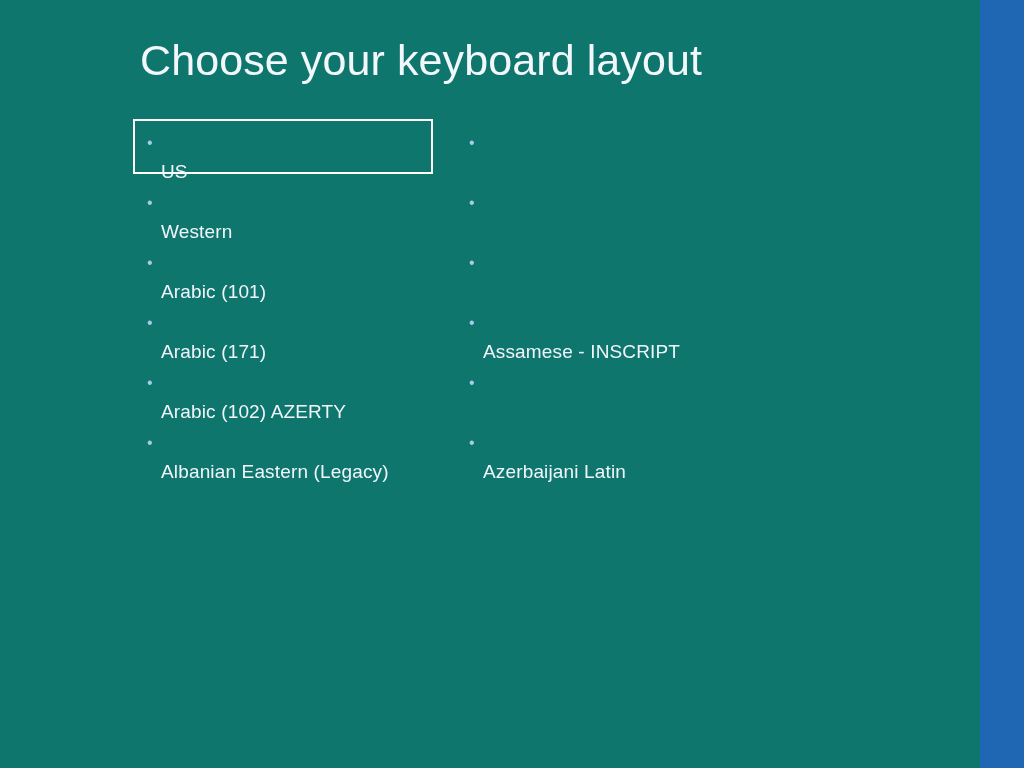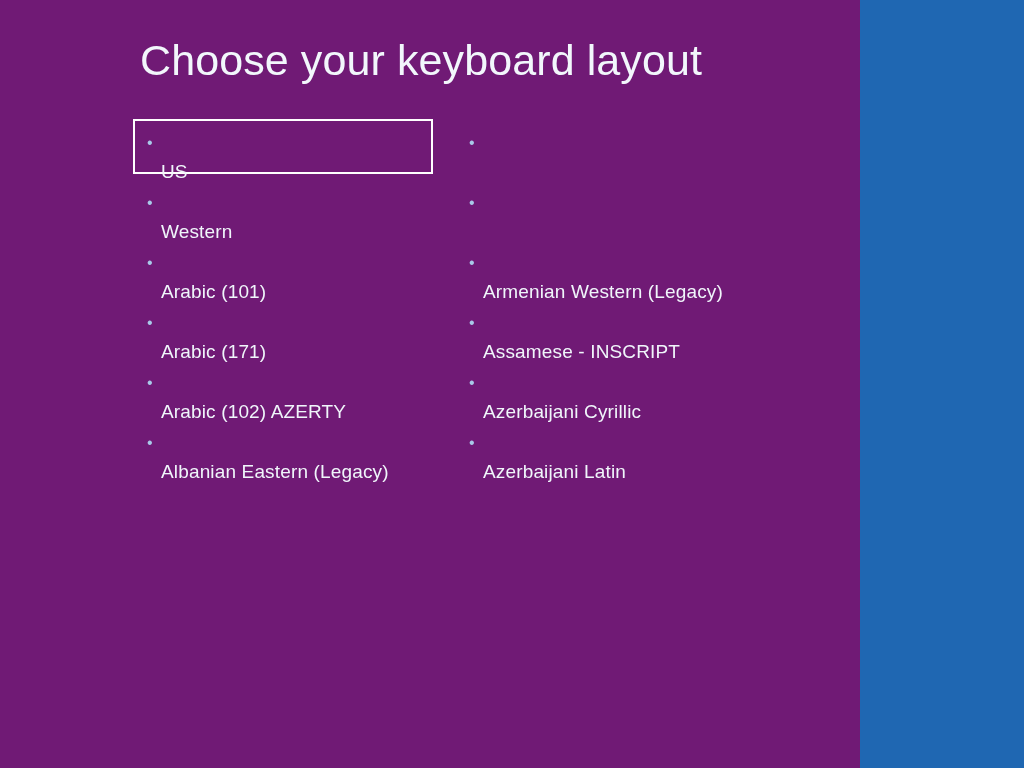--- a/index.html
+++ b/index.html
@@ -11,23 +11,23 @@
     width: 1024px;
     height: 768px;
     overflow: hidden;
     background: #1f67b2;
     font-family: "Liberation Sans", sans-serif;
     -webkit-font-smoothing: antialiased;
   }
 
   #screen {
     position: relative;
-    width: 860px;
+    width: 980px;
     height: 768px;
-    background: #701a75;
+    background: #0f766e;
     box-sizing: border-box;
   }
 
   
   #page-title {
     position: absolute;
     left: 140px;
     top: 38px;
     font-size: 43px;
     font-weight: 300;
@@ -141,29 +141,27 @@
 
     <div id="layout-column-right" class="layout-column">
         <div class="layout-item">
           <span class="bullet">•</span>
         </div>
         <div class="layout-item">
           <span class="bullet">•</span>
         </div>
         <div class="layout-item">
           <span class="bullet">•</span>
-          <span class="layout-label">Armenian Western (Legacy)</span>
         </div>
         <div class="layout-item">
           <span class="bullet">•</span>
           <span class="layout-label">Assamese - INSCRIPT</span>
         </div>
         <div class="layout-item">
           <span class="bullet">•</span>
-          <span class="layout-label">Azerbaijani Cyrillic</span>
         </div>
         <div class="layout-item">
           <span class="bullet">•</span>
           <span class="layout-label">Azerbaijani Latin</span>
         </div>
       </div>
 
   </div>
 
 

